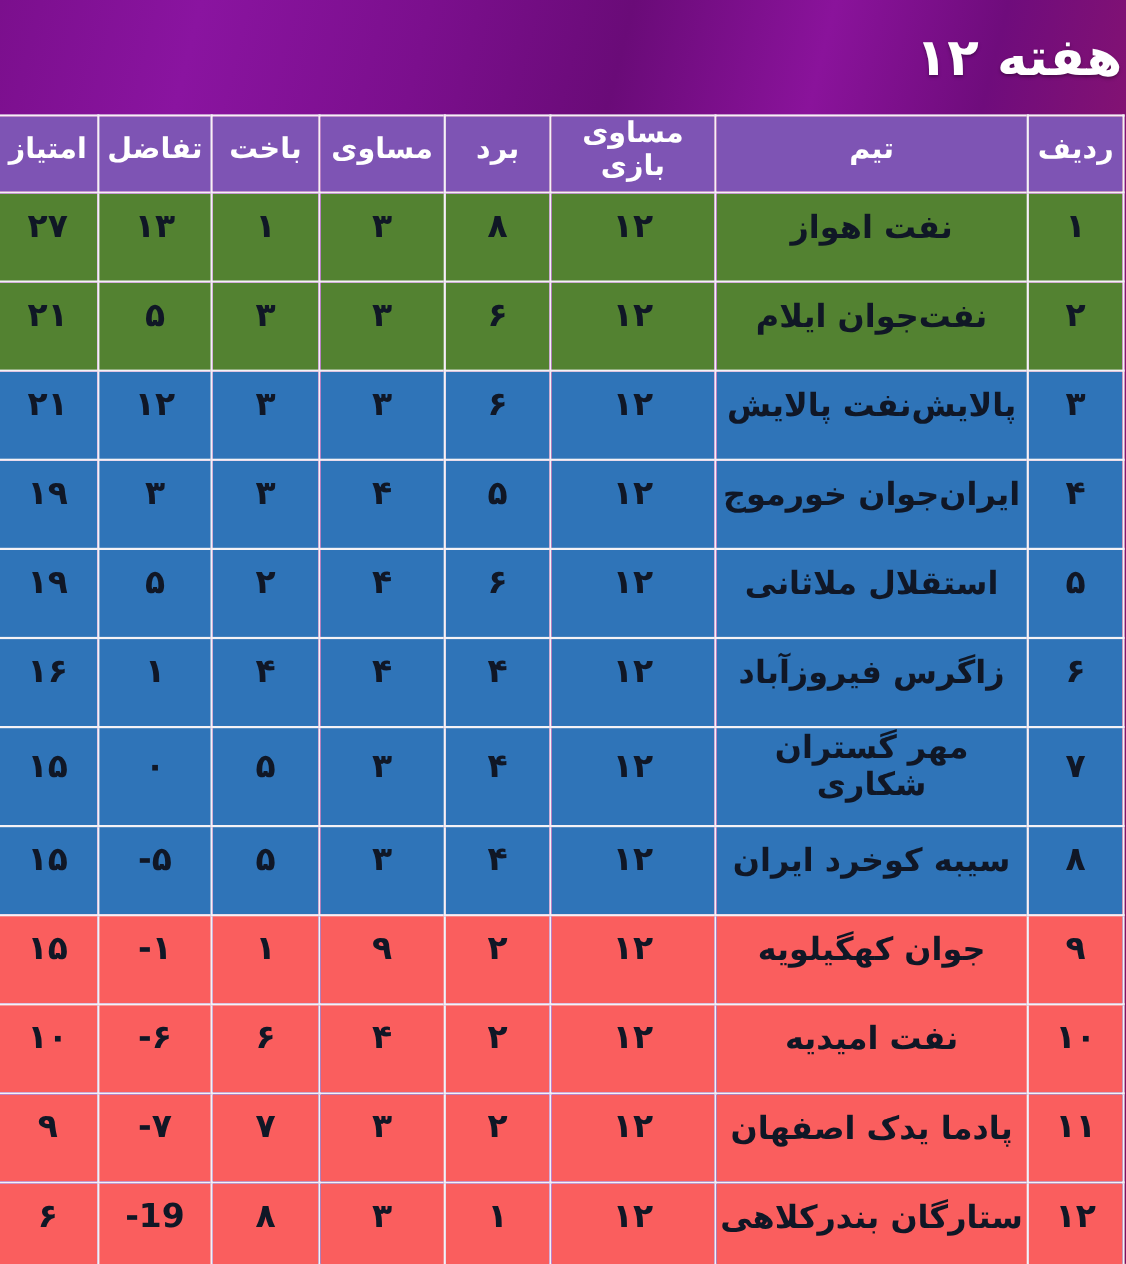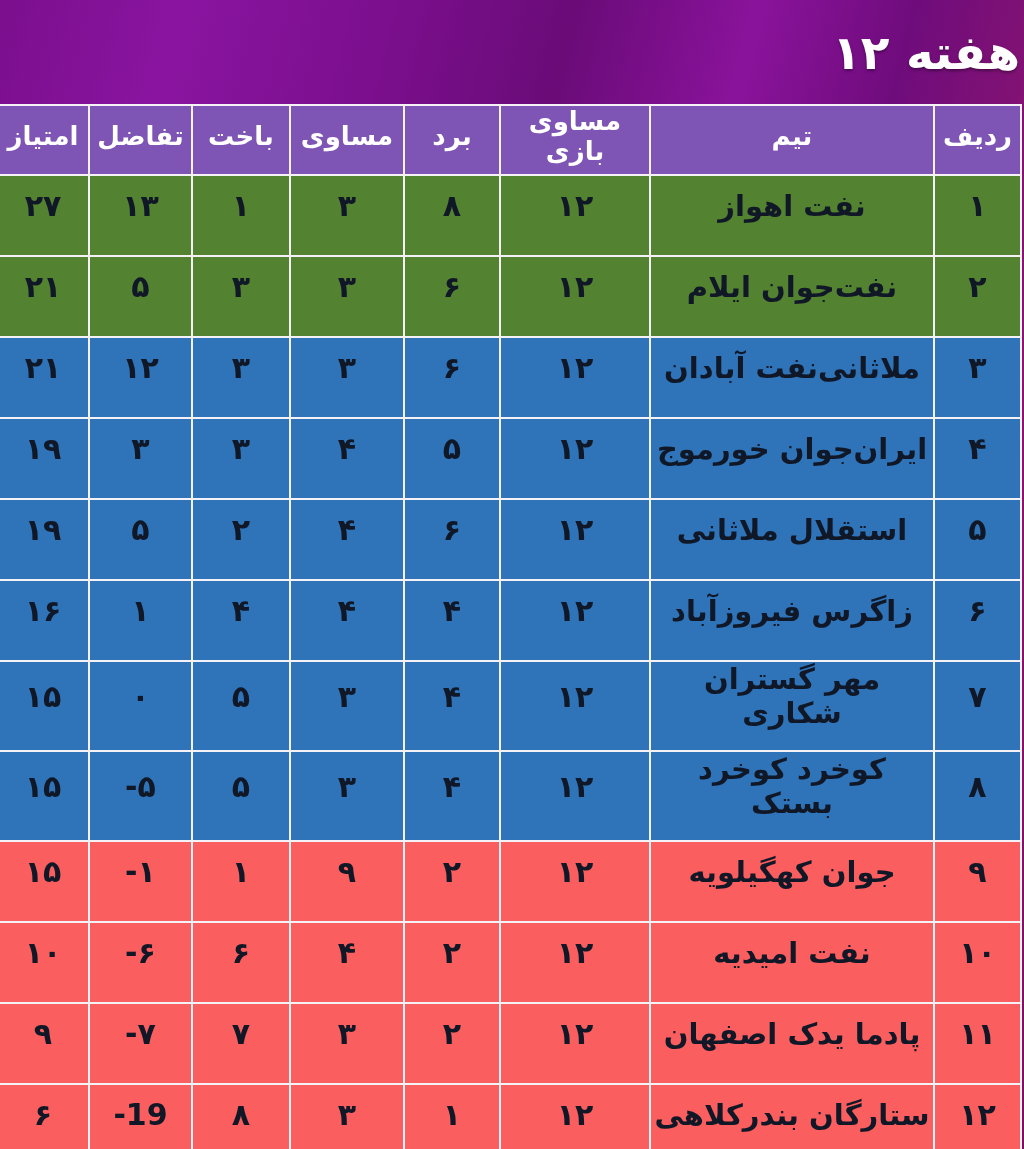--- a/index.html
+++ b/index.html
@@ -121,21 +121,21 @@
     <td class="team">نفت‌جوان ایلام</td>
     <td class="num">۱۲</td>
     <td class="num">۶</td>
     <td class="num">۳</td>
     <td class="num">۳</td>
     <td class="num">۵</td>
     <td class="num">۲۱</td>
   </tr>
           <tr class="z-blue">
     <td class="num">۳</td>
-    <td class="team">ملاثانی‌نفت آبادان</td>
+    <td class="team">پالایش‌نفت پالایش</td>
     <td class="num">۱۲</td>
     <td class="num">۶</td>
     <td class="num">۳</td>
     <td class="num">۳</td>
     <td class="num">۱۲</td>
     <td class="num">۲۱</td>
   </tr>
           <tr class="z-blue">
     <td class="num">۴</td>
     <td class="team">ایران‌جوان خورموج</td>
@@ -171,21 +171,21 @@
     <td class="team">مهر گستران شکاری</td>
     <td class="num">۱۲</td>
     <td class="num">۴</td>
     <td class="num">۳</td>
     <td class="num">۵</td>
     <td class="num">۰</td>
     <td class="num">۱۵</td>
   </tr>
           <tr class="z-blue">
     <td class="num">۸</td>
-    <td class="team">کوخرد کوخرد بستک</td>
+    <td class="team">سیبه کوخرد ایران</td>
     <td class="num">۱۲</td>
     <td class="num">۴</td>
     <td class="num">۳</td>
     <td class="num">۵</td>
     <td class="num">-۵</td>
     <td class="num">۱۵</td>
   </tr>
           <tr class="z-red">
     <td class="num">۹</td>
     <td class="team">جوان کهگیلویه</td>

